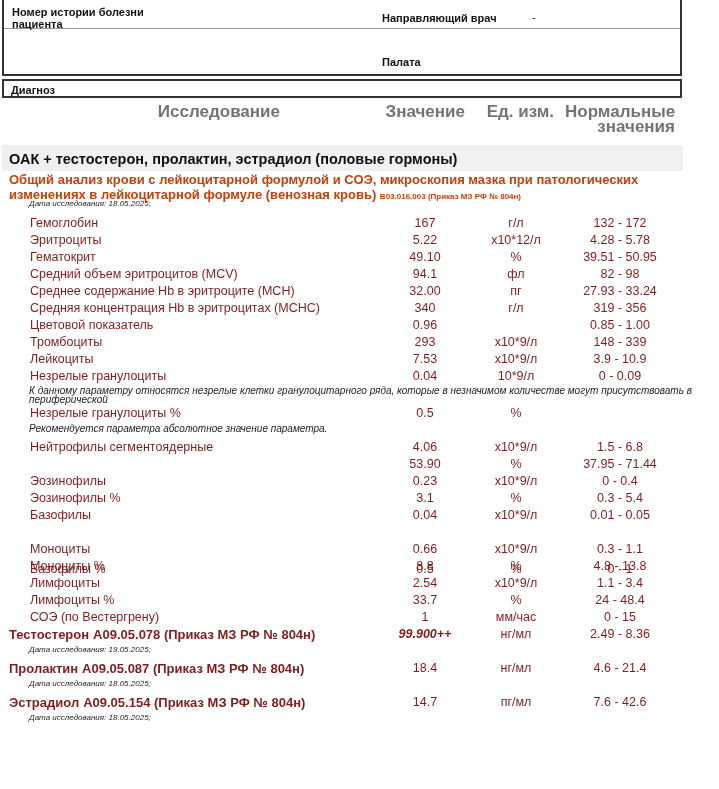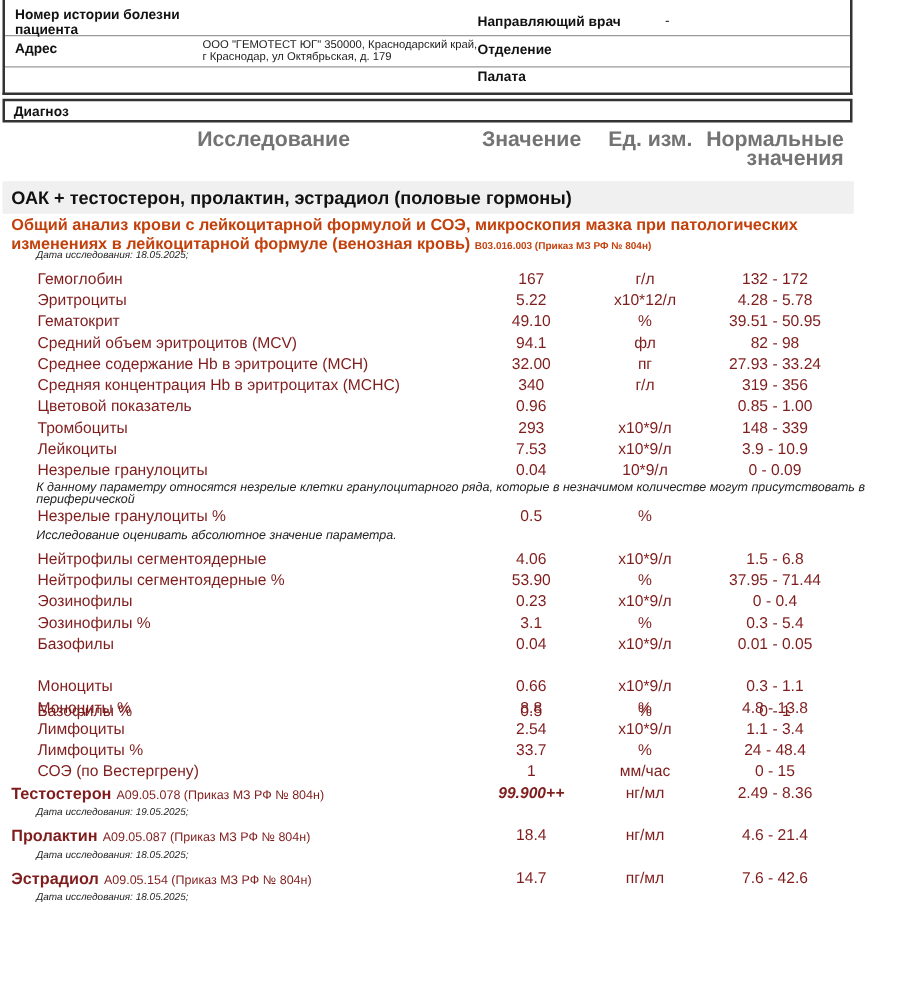--- a/index.html
+++ b/index.html
@@ -39,38 +39,32 @@
 
   .row { position: absolute; left: 0; width: 719px; height: 16px; font-size: 12.5px; color: #7f1d1d; }
   .row .name { position: absolute; left: 30px; top: 0; white-space: nowrap; }
   .row .val { position: absolute; left: 385px; width: 80px; text-align: center; top: 0; }
   .row .unit { position: absolute; left: 481px; width: 70px; text-align: center; top: 0; }
   .row .norm { position: absolute; left: 565px; width: 110px; text-align: center; top: 0; }
 
   .note { position: absolute; left: 29px; width: 670px; font-size: 10px; line-height: 9px; font-style: italic; color: #222; }
 
   .test-row .name { left: 9px; font-weight: bold; font-size: 13px; }
-  .test-row .code { font-weight: normal; font-size: 10px; margin-left: 4px; }
+  .test-row .code { font-weight: bold; font-size: 13px; margin-left: 4px; }
   .val.flag { font-weight: bold; font-style: italic; }
 </style>
 </head>
 <body>
 
 <div class="hdr-box hdr-main">
   <div class="hdr-row" style="top:0;height:34px;">
     <span class="hdr-label" style="left:8px;top:12px;width:160px;">Номер истории болезни пациента</span>
     <span class="hdr-label" style="left:378px;top:18px;">Направляющий врач</span>
     <span class="hdr-value" style="left:528px;top:18px;font-size:11px;">-</span>
   </div>
-  <div class="hdr-row" style="top:34px;height:25px;">
-    <span class="hdr-label" style="left:8px;top:5px;">Адрес</span>
-    <span class="hdr-value" style="left:158px;top:2px;">ООО "ГЕМОТЕСТ ЮГ" 350000, Краснодарский край,</span>
-    <span class="hdr-value" style="left:158px;top:12px;">г Краснодар, ул Октябрьская, д. 179</span>
-    <span class="hdr-label" style="left:378px;top:6px;">Отделение</span>
-  </div>
   <div class="hdr-row" style="top:59px;height:19px;">
     <span class="hdr-label" style="left:378px;top:3px;">Палата</span>
   </div>
 </div>
 <div class="hdr-box hdr-diag">
   <span class="hdr-label" style="left:7px;top:3px;">Диагноз</span>
 </div>
 
 <div class="col-head" style="left:100px;top:104px;width:180px;">Исследование</div>
 <div class="col-head" style="left:385px;top:104px;width:80px;">Значение</div>
@@ -151,30 +145,29 @@
 </div>
 <div class="note" style="top:386px;">
   <div>К данному параметру относятся незрелые клетки гранулоцитарного ряда, которые  в незначимом количестве могут присутствовать в периферической</div>
 </div>
 <div class="row" style="top:406px;">
   <span class="name">Незрелые гранулоциты %</span>
   <span class="val">0.5</span>
   <span class="unit">%</span>
   <span class="norm"></span>
 </div>
-<div class="note" style="top:424px;">Исследование оценивать абсолютное значение параметра.</div>
+<div class="note" style="top:424px;">Рекомендуется параметра абсолютное значение параметра.</div>
 
 <div class="row" style="top:440px;">
   <span class="name">Нейтрофилы сегментоядерные</span>
   <span class="val">4.06</span>
   <span class="unit">х10*9/л</span>
   <span class="norm">1.5 - 6.8</span>
 </div>
 <div class="row" style="top:457px;">
-  <span class="name">Нейтрофилы сегментоядерные %</span>
   <span class="val">53.90</span>
   <span class="unit">%</span>
   <span class="norm">37.95 - 71.44</span>
 </div>
 <div class="row" style="top:474px;">
   <span class="name">Эозинофилы</span>
   <span class="val">0.23</span>
   <span class="unit">х10*9/л</span>
   <span class="norm">0 - 0.4</span>
 </div>

